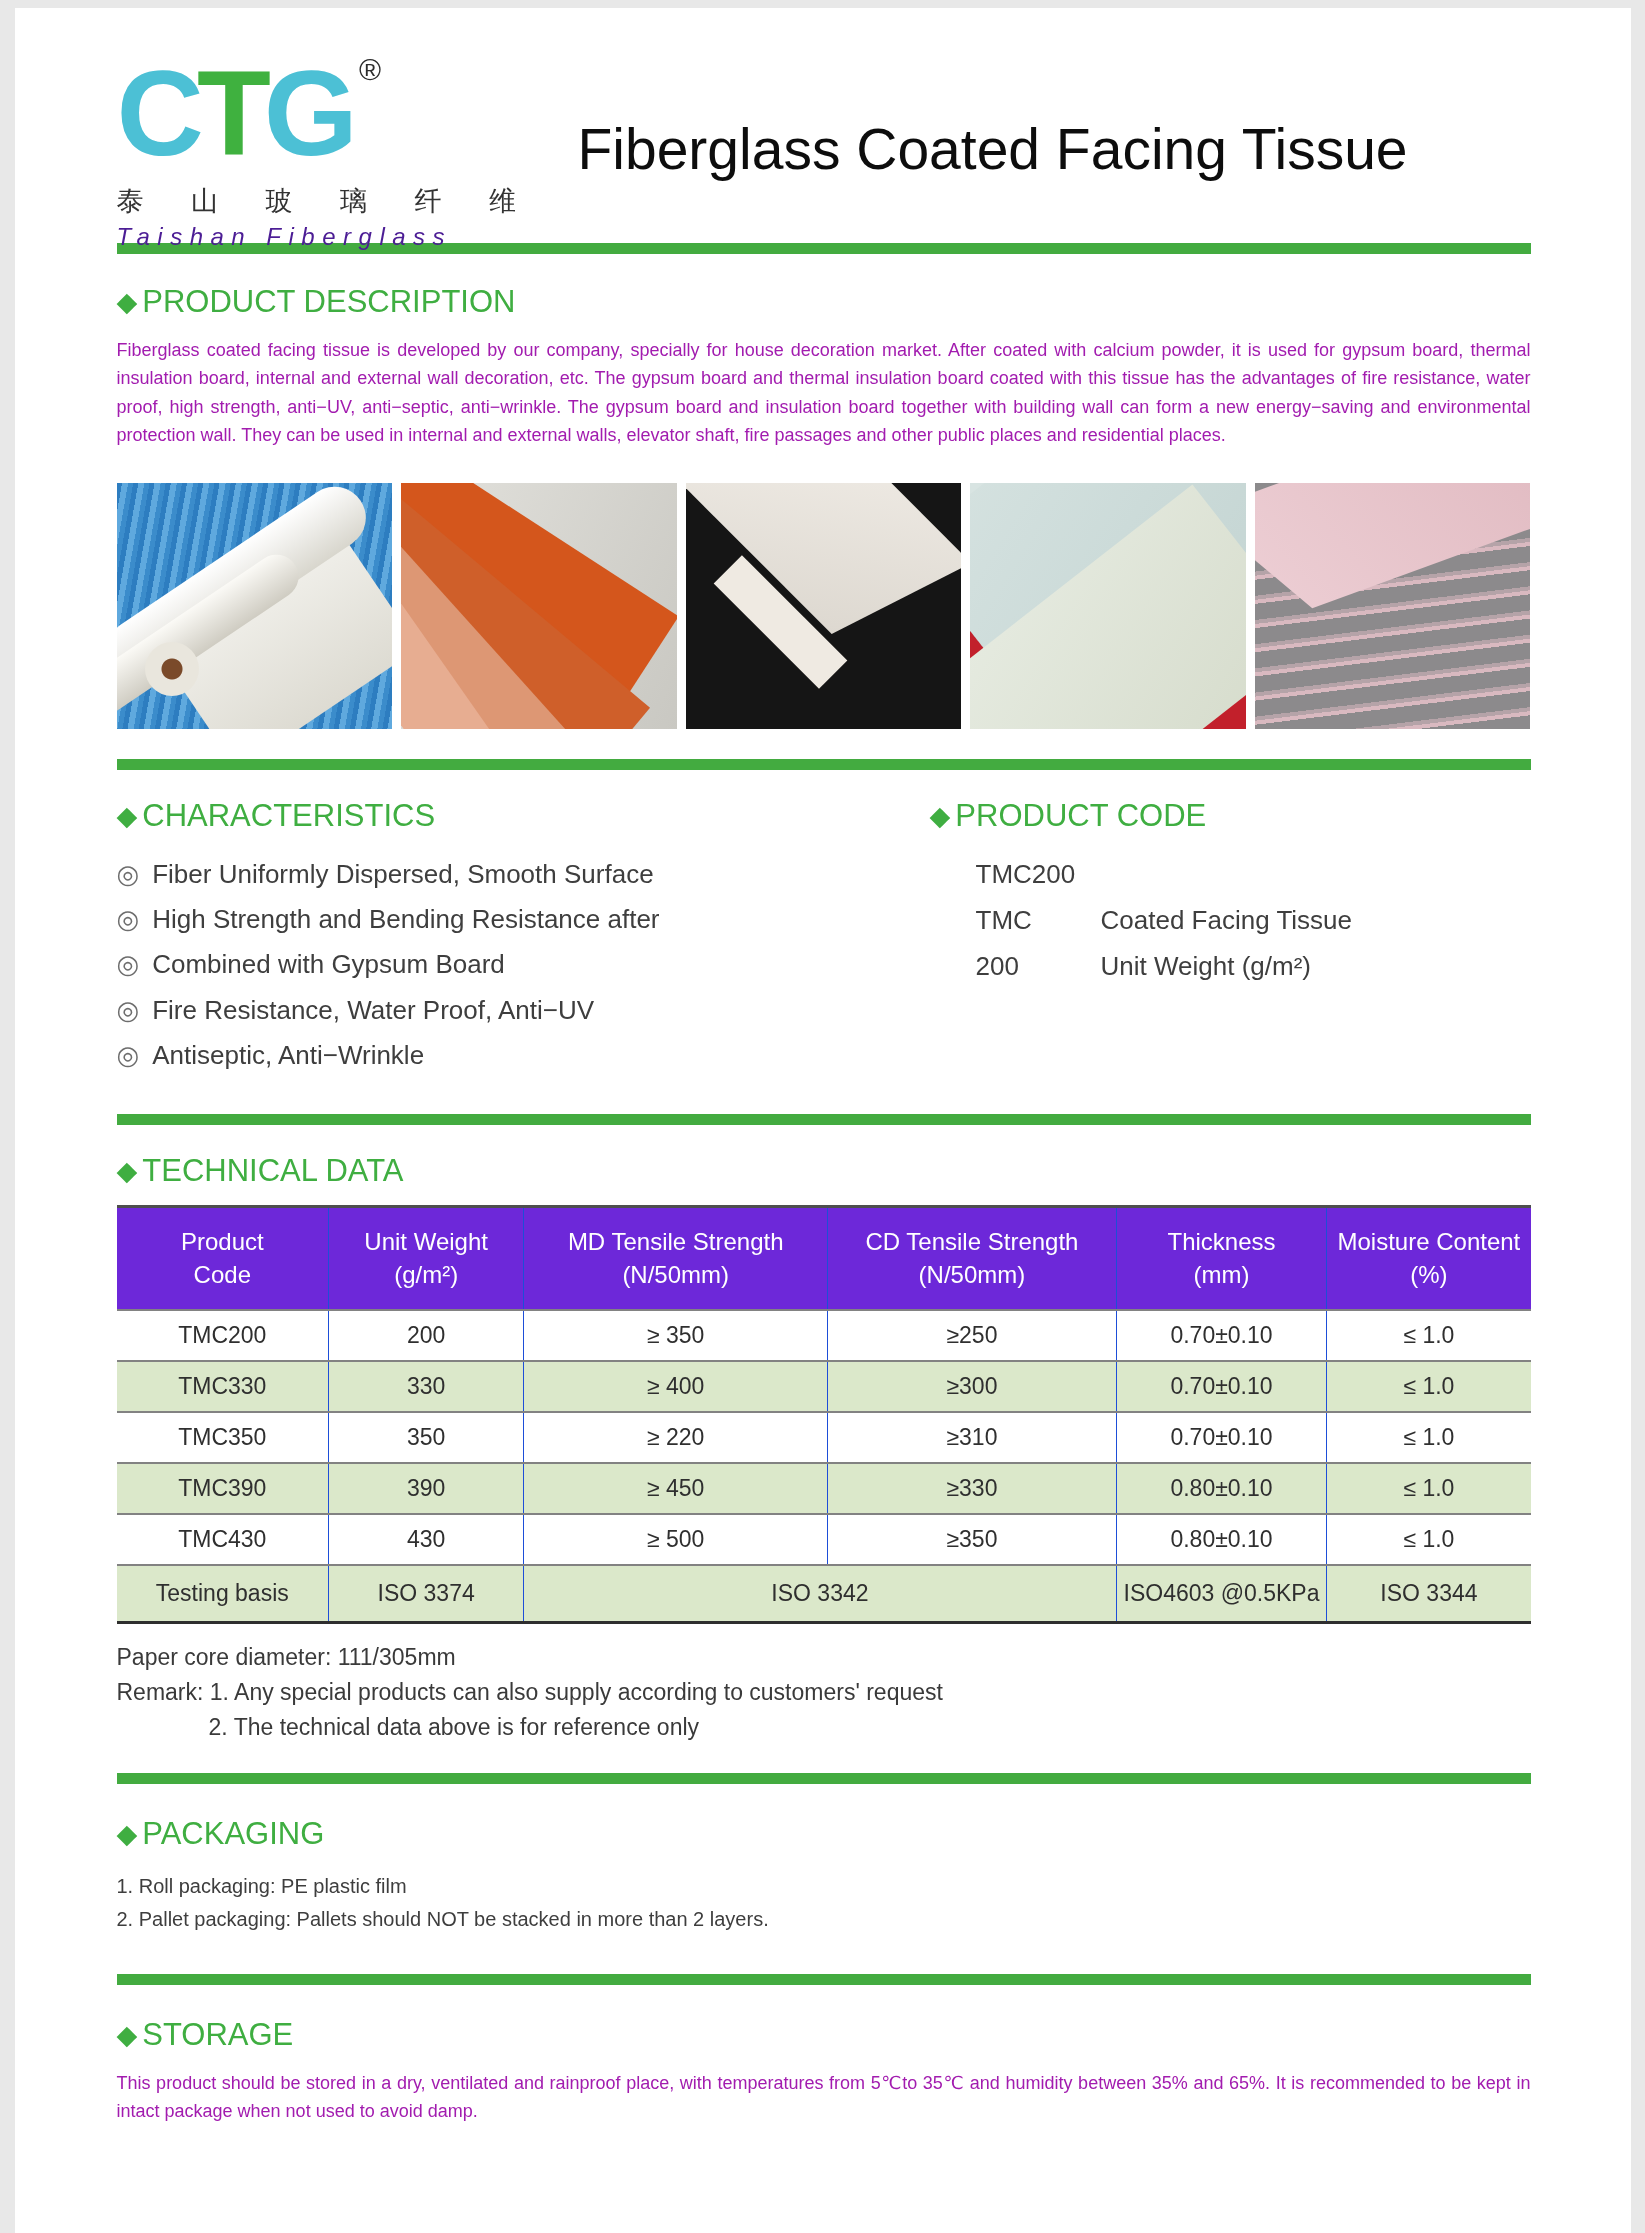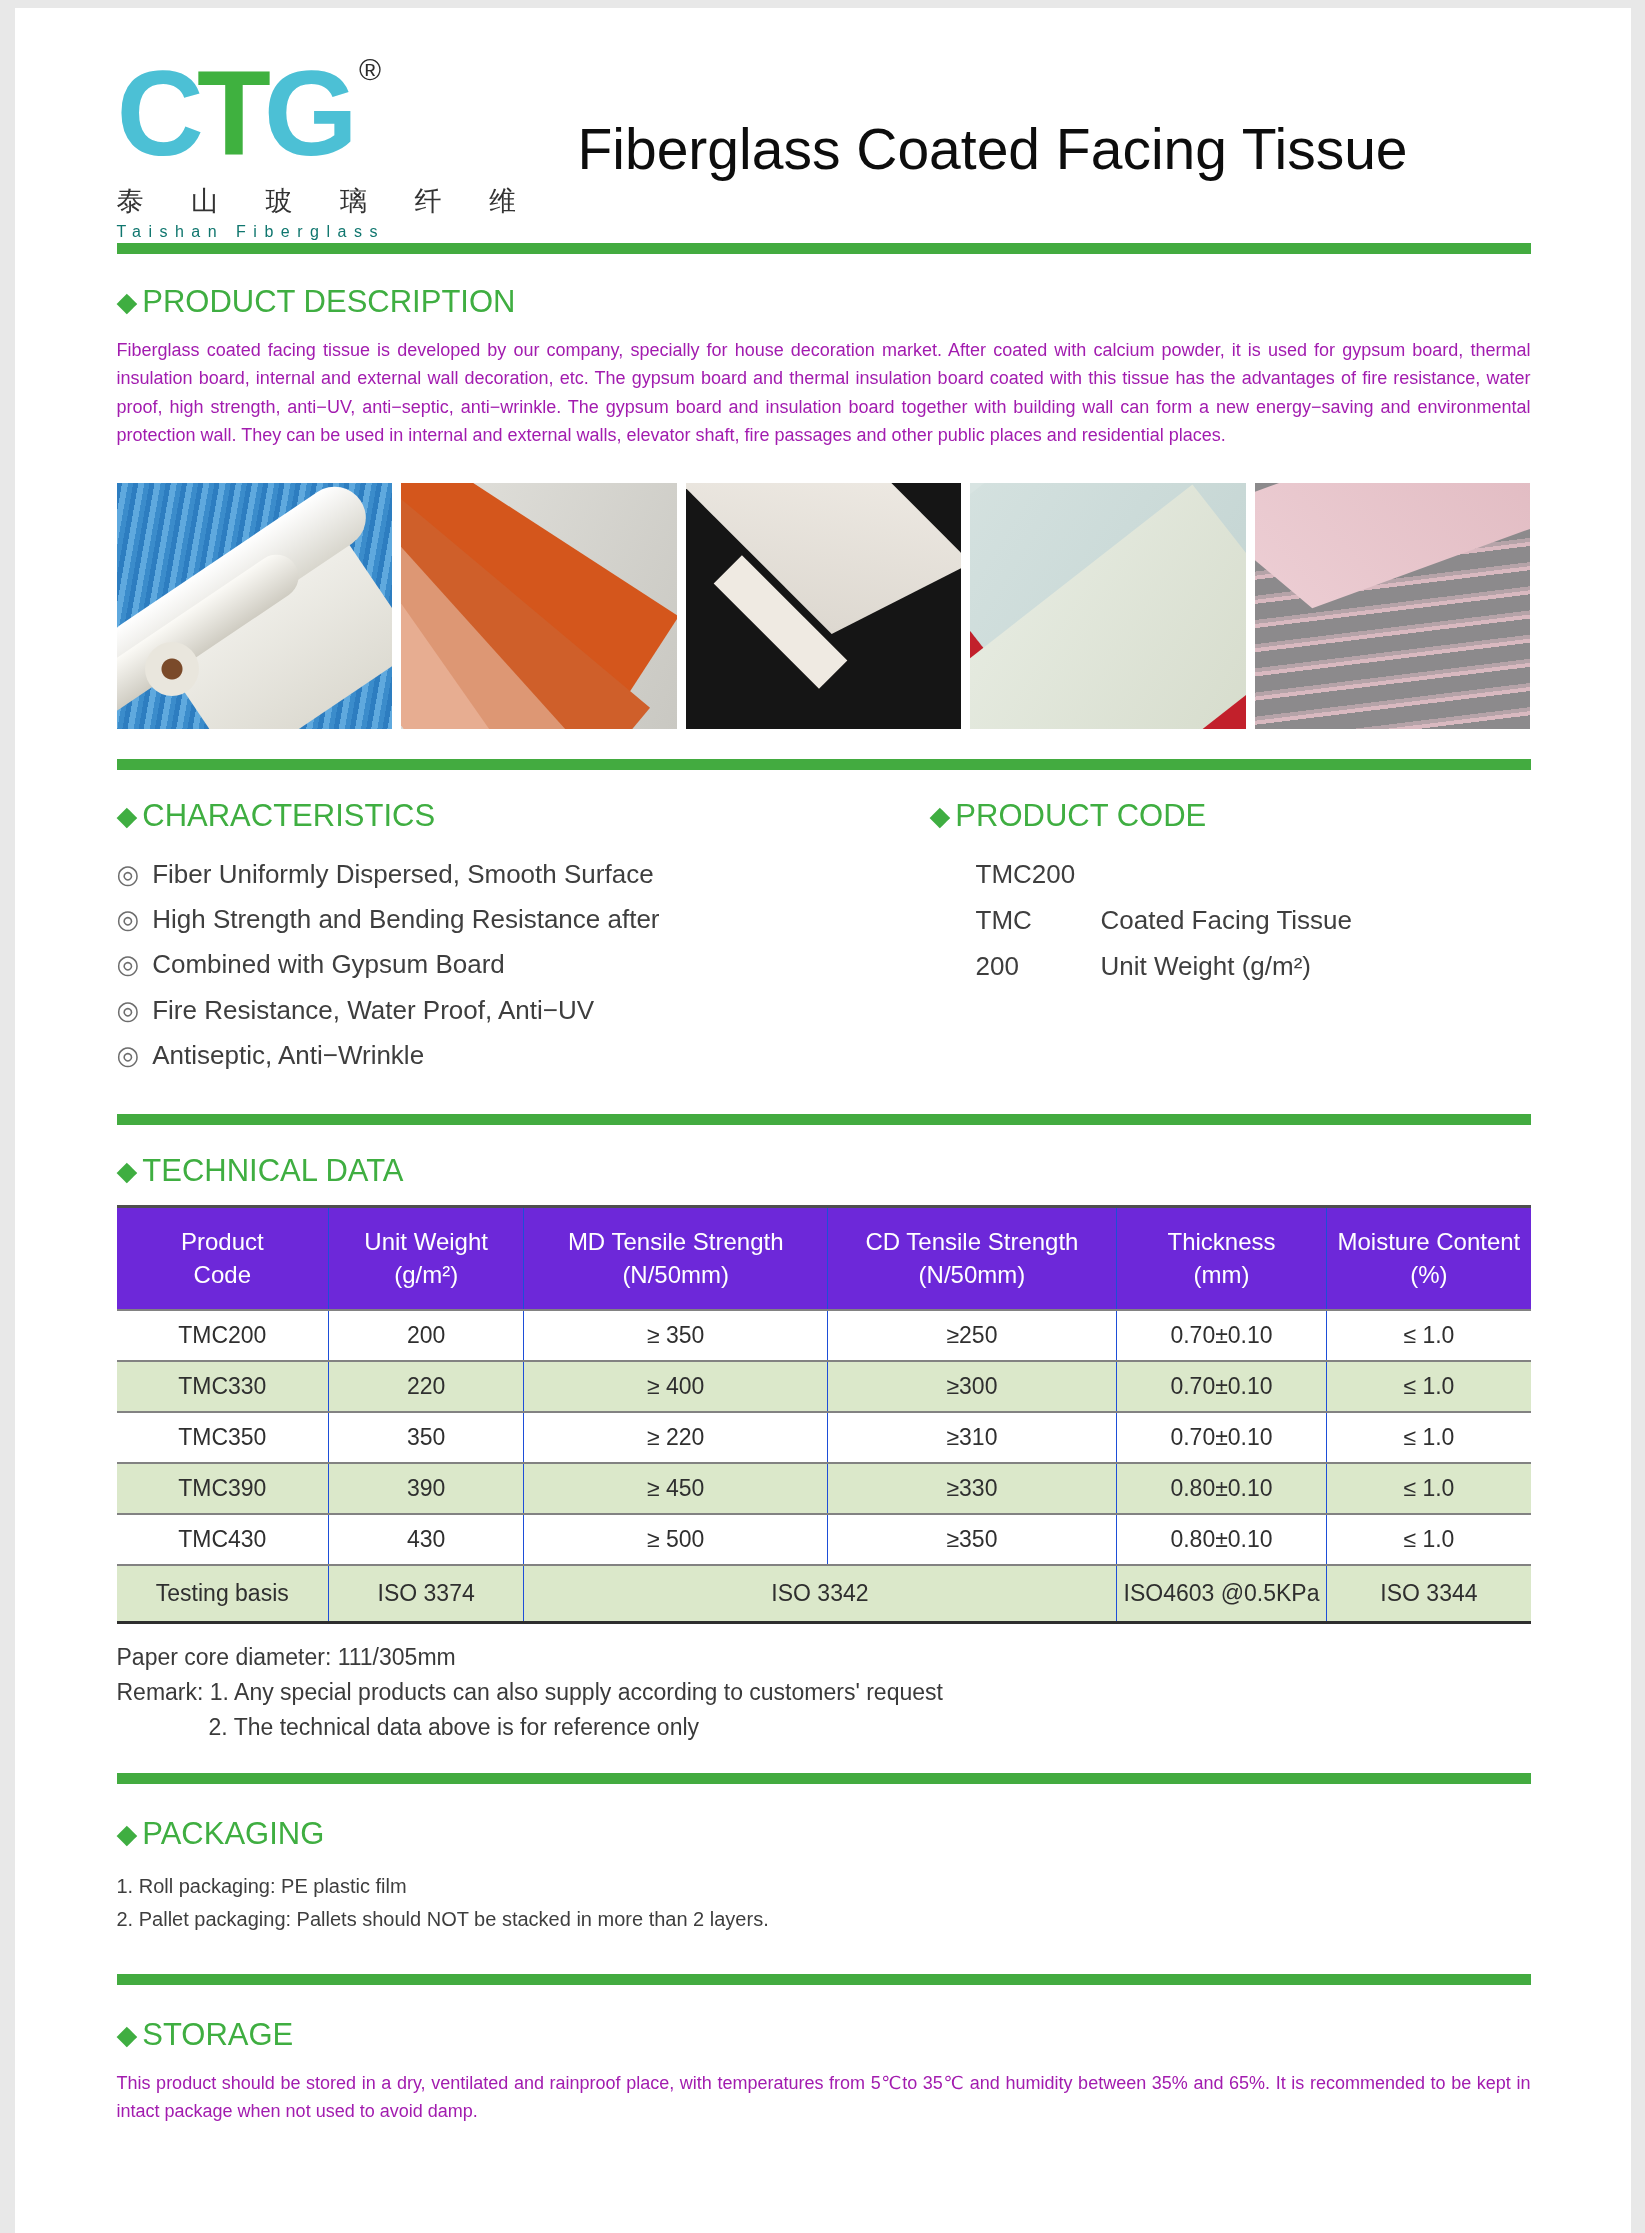--- a/index.html
+++ b/index.html
@@ -10,21 +10,21 @@
     font-family:"Liberation Sans","DejaVu Sans",sans-serif; color:#3c3c3c;
   }
   
   .header { display:flex; padding-top:42px; height:233px; }
   .logo { width:338px; flex:0 0 338px; }
   .logo-text { font-size:121px; line-height:1.05; font-weight:bold; letter-spacing:-7px; white-space:nowrap; }
   .lc,.lg { color:#4cc0d5; }
   .lt { color:#3fb13f; }
   .reg { font-size:30px; font-weight:400; color:#2d2d2d; vertical-align:75px; letter-spacing:0; margin-left:8px; }
   .logo-cn { font-size:27px; letter-spacing:20px; color:#333; margin-top:6px; white-space:nowrap; }
-  .logo-en { font-size:16px; letter-spacing:7.5px; color:#0f766e; margin-top:4px; white-space:nowrap; }
+  .logo-en { font-size:24px; letter-spacing:7.5px; color:#4c1d95; margin-top:4px; white-space:nowrap;font-style:italic; }
   .title { flex:1; text-align:center; font-size:57px; font-weight:400; color:#0d0d0d; margin-top:66px; }
   
   .bar { height:11px; background:#43ab40; }
   .sec { display:flex; align-items:center; font-size:31px; font-weight:400; color:#3fae41; }
   .diamond { font-size:27px; margin-right:5px; line-height:1; }
   .body-text { font-size:18px; line-height:1.57; text-align:justify; color:#a21caf; }
   
   .bar-1 { margin-top:2px; }
   .sec-desc { margin-top:30px; }
   .desc-body { margin-top:16px; }
@@ -221,21 +221,21 @@
       <tr>
         <td>TMC200</td>
           <td>200</td>
           <td>≥ 350</td>
           <td>≥250</td>
           <td>0.70±0.10</td>
           <td>≤ 1.0</td>
       </tr>
       <tr class="alt">
         <td>TMC330</td>
-          <td>220</td>
+          <td>330</td>
           <td>≥ 400</td>
           <td>≥300</td>
           <td>0.70±0.10</td>
           <td>≤ 1.0</td>
       </tr>
       <tr>
         <td>TMC350</td>
           <td>350</td>
           <td>≥ 220</td>
           <td>≥310</td>

